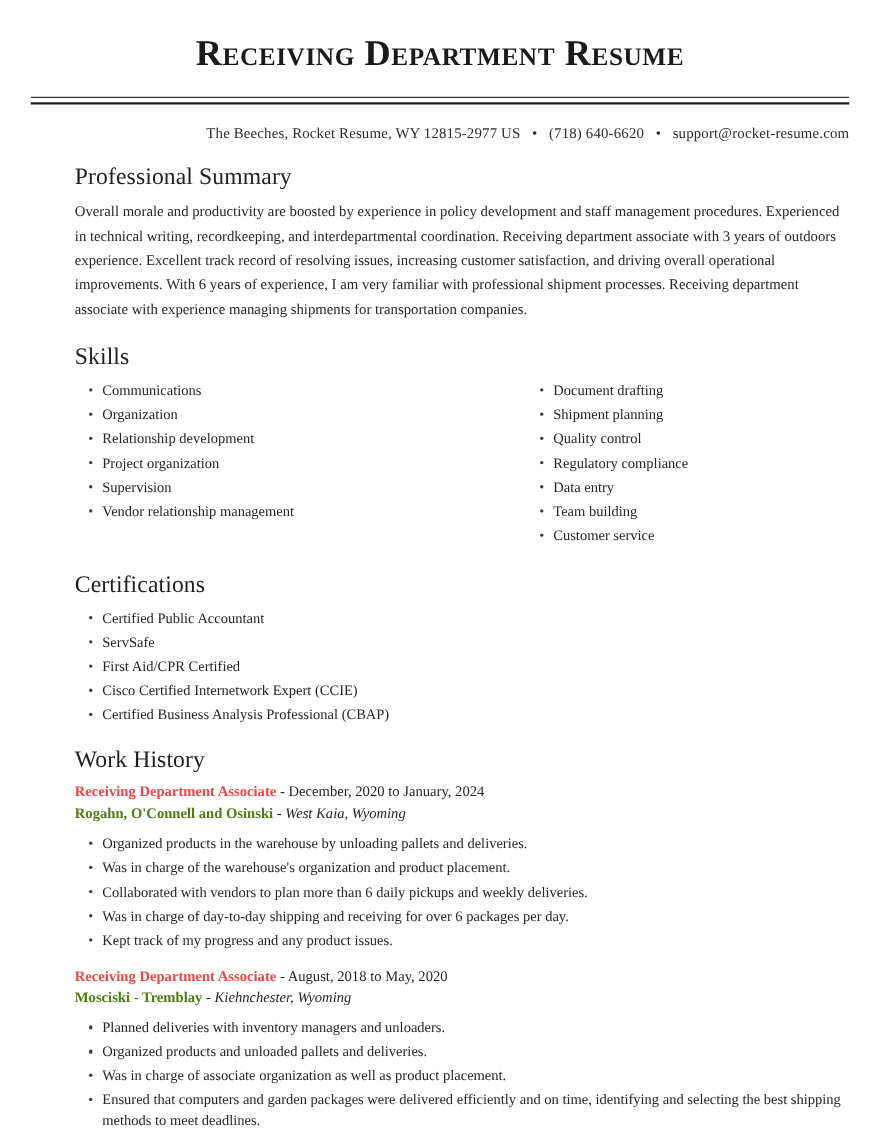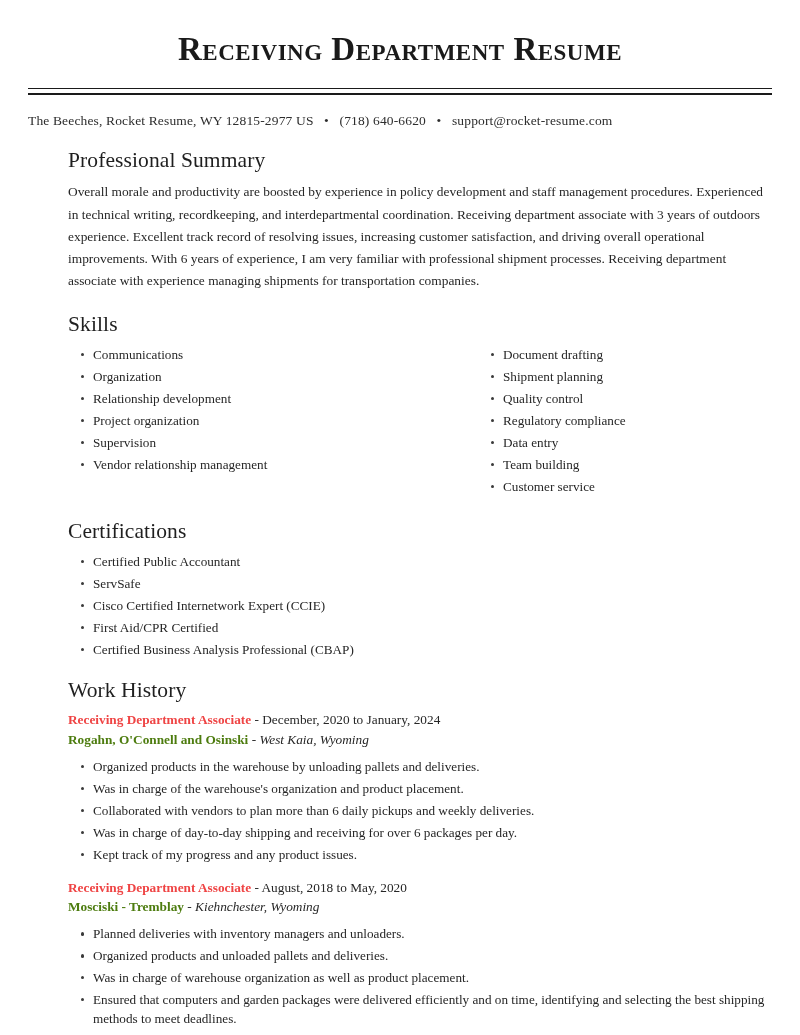--- a/index.html
+++ b/index.html
@@ -43,21 +43,21 @@
     height: 1px;
     background: #1a1a1a;
   }
   .double-rule .r2 {
     margin-top: 4px;
     height: 2px;
     background: #1a1a1a;
   }
 
   .contact-line {
-    text-align: left;
+    text-align: right;
     font-size: 13.5px;
     color: #2d2d2d;
     margin-top: 18px;
     letter-spacing: 0.15px;
   }
   .contact-sep {
     display: inline-block;
     padding: 0 7px;
     color: #2d2d2d;
   }
@@ -217,22 +217,22 @@
           </ul>
       </div>
     </div>
   </div>
 
   <div class="section">
     <h2 class="section-heading">Certifications</h2>
     <ul class="bullets certs" id="certs-list">
         <li>Certified Public Accountant</li>
         <li>ServSafe</li>
+        <li>First Aid/CPR Certified</li>
         <li>Cisco Certified Internetwork Expert (CCIE)</li>
-        <li>First Aid/CPR Certified</li>
         <li>Certified Business Analysis Professional (CBAP)</li>
       </ul>
   </div>
 
   <div class="section">
     <h2 class="section-heading">Work History</h2>
     <div id="jobs-container">
         <div class="job">
           <div class="job-line1"><span class="job-title">Receiving Department Associate</span><span class="dash"> - </span><span class="job-dates">December, 2020 to January, 2024</span></div>
           <div class="job-line2"><span class="job-company">Rogahn, O'Connell and Osinski</span><span class="dash"> - </span><span class="job-location">West Kaia, Wyoming</span></div>
@@ -243,20 +243,20 @@
             <li>Was in charge of day-to-day shipping and receiving for over 6 packages per day.</li>
             <li>Kept track of my progress and any product issues.</li>
           </ul>
         </div>
         <div class="job">
           <div class="job-line1"><span class="job-title">Receiving Department Associate</span><span class="dash"> - </span><span class="job-dates">August, 2018 to May, 2020</span></div>
           <div class="job-line2"><span class="job-company">Mosciski - Tremblay</span><span class="dash"> - </span><span class="job-location">Kiehnchester, Wyoming</span></div>
           <ul class="bullets">
             <li>Planned deliveries with inventory managers and unloaders.</li>
             <li>Organized products and unloaded pallets and deliveries.</li>
-            <li>Was in charge of warehouse organization as well as product placement.</li>
+            <li>Was in charge of associate organization as well as product placement.</li>
             <li>Ensured that computers and garden packages were delivered efficiently and on time, identifying and selecting the best shipping methods to meet deadlines.</li>
           </ul>
         </div>
       </div>
   </div>
 
 </div>
 
 </body></html>

